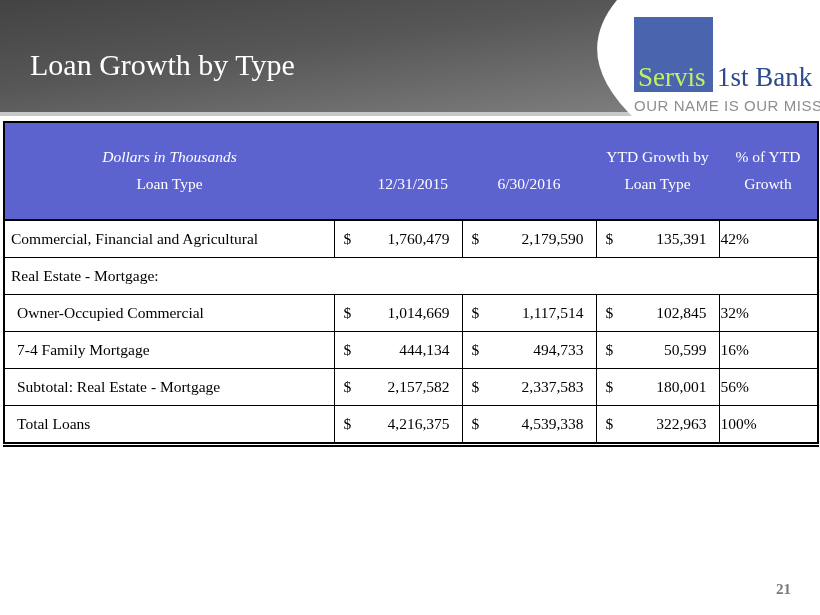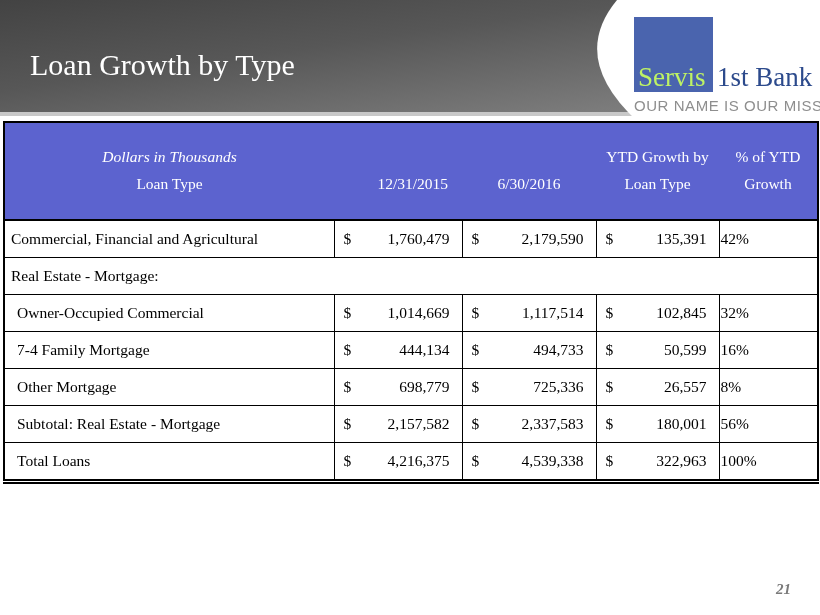--- a/index.html
+++ b/index.html
@@ -62,21 +62,21 @@
   td.merged { border-left:none; border-right:none; }
   .money {
     display:flex; justify-content:space-between; align-items:baseline;
     padding:0 11px 0 8px;
   }
   td.pct { text-align:left; }
 
   
   .pagenum {
     position:absolute; right:29px; bottom:17px;
-    font-size:15px; font-weight:bold; color:#7a7a7a;font-style:italic;
+    font-size:15px; font-weight:bold; color:#7a7a7a;
   }
 </style>
 </head>
 <body>
 
 <div class="slide">
 
   <div class="banner">
     <div class="banner-title">Loan Growth by Type</div>
   </div>
@@ -191,42 +191,20 @@
             </td>
           <td>
               <div class="money">
                 <span>$</span>
                 <span>50,599</span>
               </div>
             </td>
           <td class="pct">16%</td>
         </tr>
 
-        <tr class="indent">
-          <td class="label">Other Mortgage</td>
-          <td>
-              <div class="money">
-                <span>$</span>
-                <span>698,779</span>
-              </div>
-            </td>
-          <td>
-              <div class="money">
-                <span>$</span>
-                <span>725,336</span>
-              </div>
-            </td>
-          <td>
-              <div class="money">
-                <span>$</span>
-                <span>26,557</span>
-              </div>
-            </td>
-          <td class="pct">8%</td>
-        </tr>
 
         <tr class="indent">
           <td class="label">Subtotal: Real Estate - Mortgage</td>
           <td>
               <div class="money">
                 <span>$</span>
                 <span>2,157,582</span>
               </div>
             </td>
           <td>

